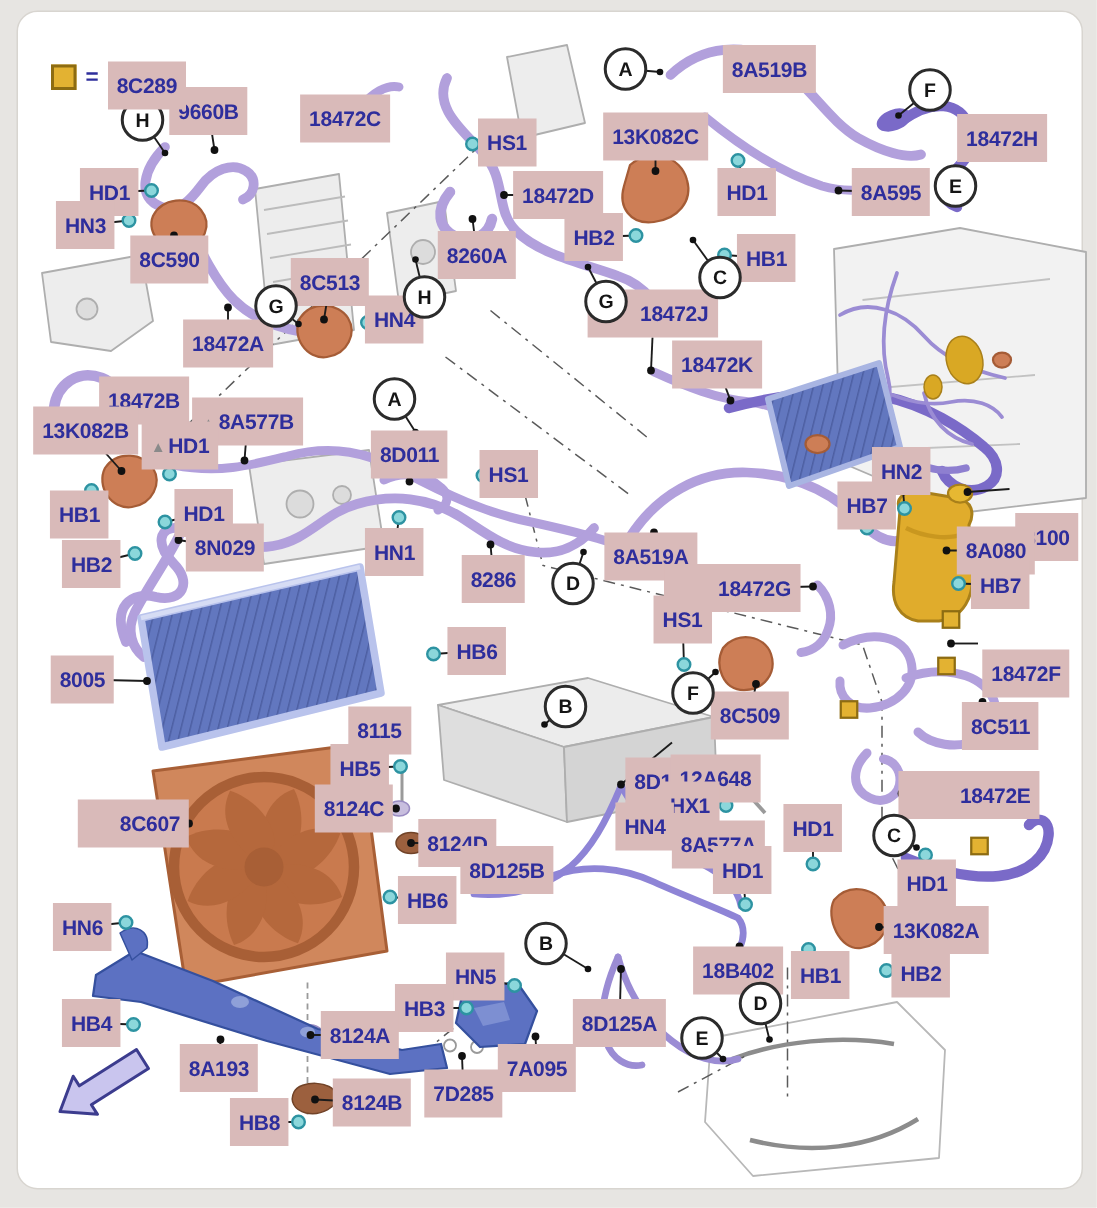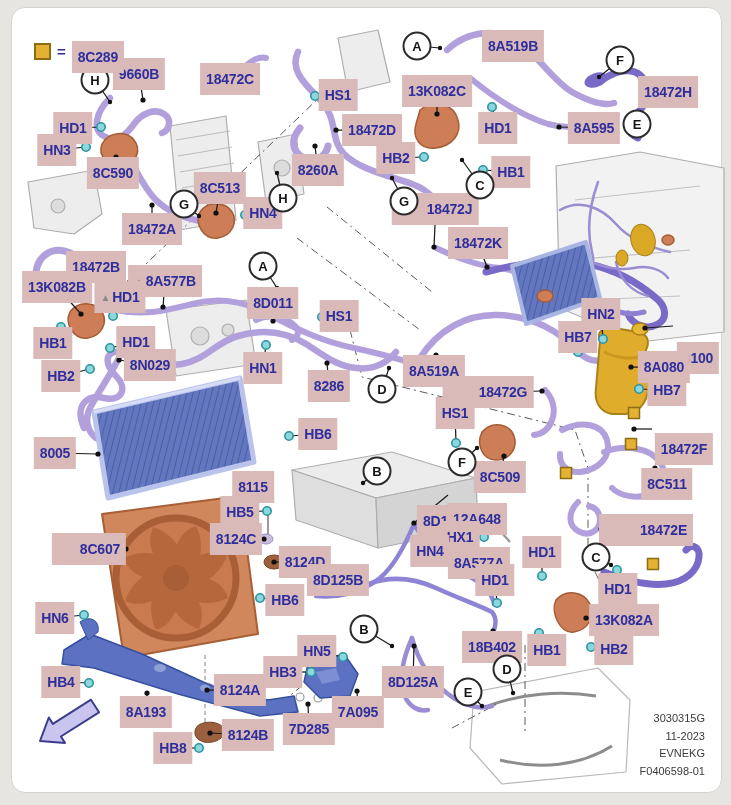--- a/index.html
+++ b/index.html
@@ -446,19 +446,13 @@
       <div class="ccirc" style="left: 507px; top: 669px;">D</div>
       <div class="ccirc" style="left: 468px; top: 692px;">E</div>
     </div>
 
   <div class="legend">
     <span class="sq"></span>
     <span class="eq">=</span>
     <span class="plabel">8C289</span>
   </div>
 
-  <div class="footer-codes">
-    <div>3030315G</div>
-    <div>11-2023</div>
-    <div>EVNEKG</div>
-    <div>F0406598-01</div>
-  </div>
 </div>
 
 </body></html>

